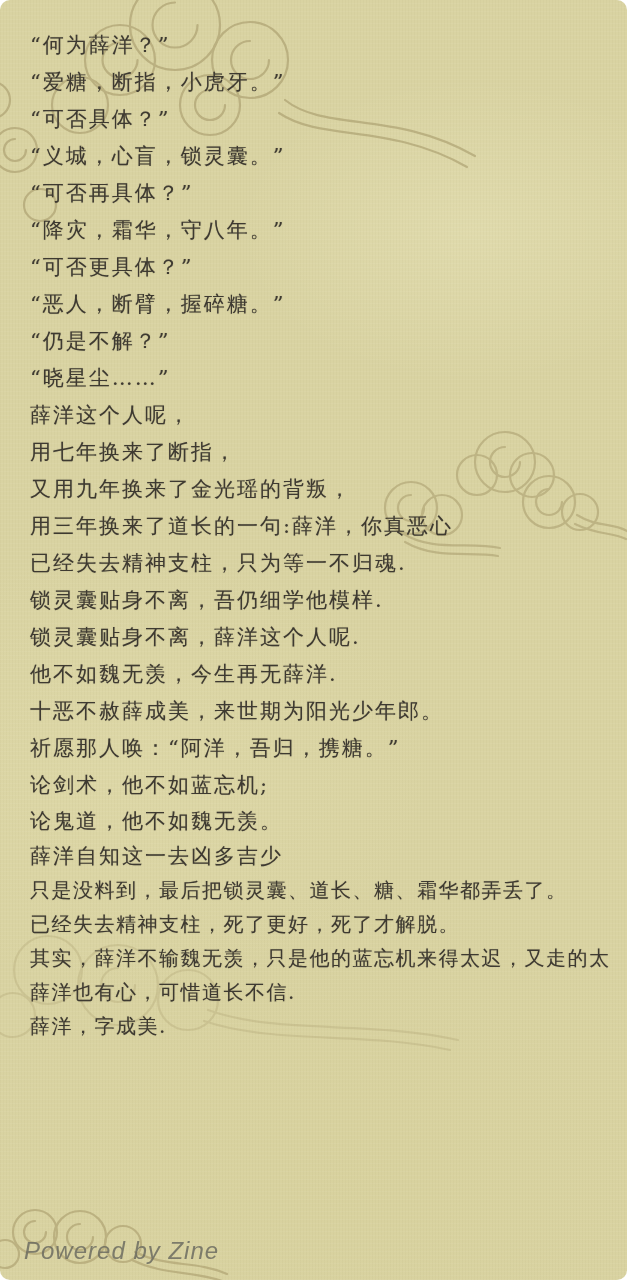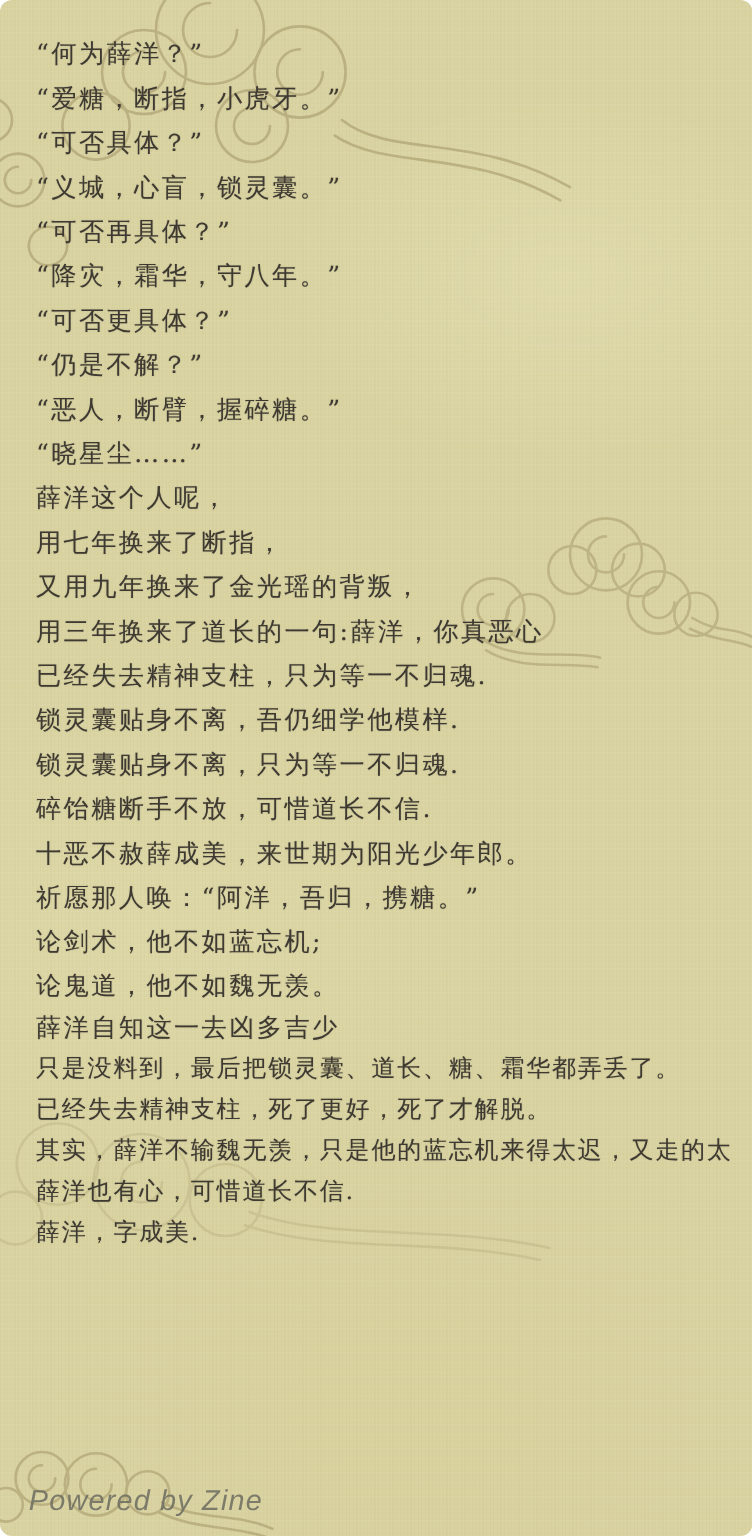--- a/index.html
+++ b/index.html
@@ -147,31 +147,31 @@
   </svg>
 
   <div class="text-block" id="lines">
       <div class="line">“何为薛洋？”</div>
       <div class="line">“爱糖，断指，小虎牙。”</div>
       <div class="line">“可否具体？”</div>
       <div class="line">“义城，心盲，锁灵囊。”</div>
       <div class="line">“可否再具体？”</div>
       <div class="line">“降灾，霜华，守八年。”</div>
       <div class="line">“可否更具体？”</div>
+      <div class="line">“恶人，断臂，握碎糖。”</div>
       <div class="line">“仍是不解？”</div>
-      <div class="line">“恶人，断臂，握碎糖。”</div>
       <div class="line">“晓星尘……”</div>
       <div class="line">薛洋这个人呢，</div>
       <div class="line">用七年换来了断指，</div>
       <div class="line">又用九年换来了金光瑶的背叛，</div>
       <div class="line">用三年换来了道长的一句:薛洋，你真恶心</div>
       <div class="line">已经失去精神支柱，只为等一不归魂.</div>
       <div class="line">锁灵囊贴身不离，吾仍细学他模样.</div>
-      <div class="line">锁灵囊贴身不离，只为等一不归魂.</div>
-      <div class="line">碎饴糖断手不放，可惜道长不信.</div>
+      <div class="line">锁灵囊贴身不离，薛洋这个人呢.</div>
+      <div class="line">他不如魏无羡，今生再无薛洋.</div>
       <div class="line">十恶不赦薛成美，来世期为阳光少年郎。</div>
       <div class="line">祈愿那人唤：“阿洋，吾归，携糖。”</div>
       <div class="line">论剑术，他不如蓝忘机;</div>
       <div class="line">论鬼道，他不如魏无羡。</div>
       <div class="line">薛洋自知这一去凶多吉少</div>
       <div class="line">只是没料到，最后把锁灵囊、道长、糖、霜华都弄丢了。</div>
       <div class="line">已经失去精神支柱，死了更好，死了才解脱。</div>
       <div class="line">其实，薛洋不输魏无羡，只是他的蓝忘机来得太迟，又走的太</div>
       <div class="line">薛洋也有心，可惜道长不信.</div>
       <div class="line">薛洋，字成美.</div>

